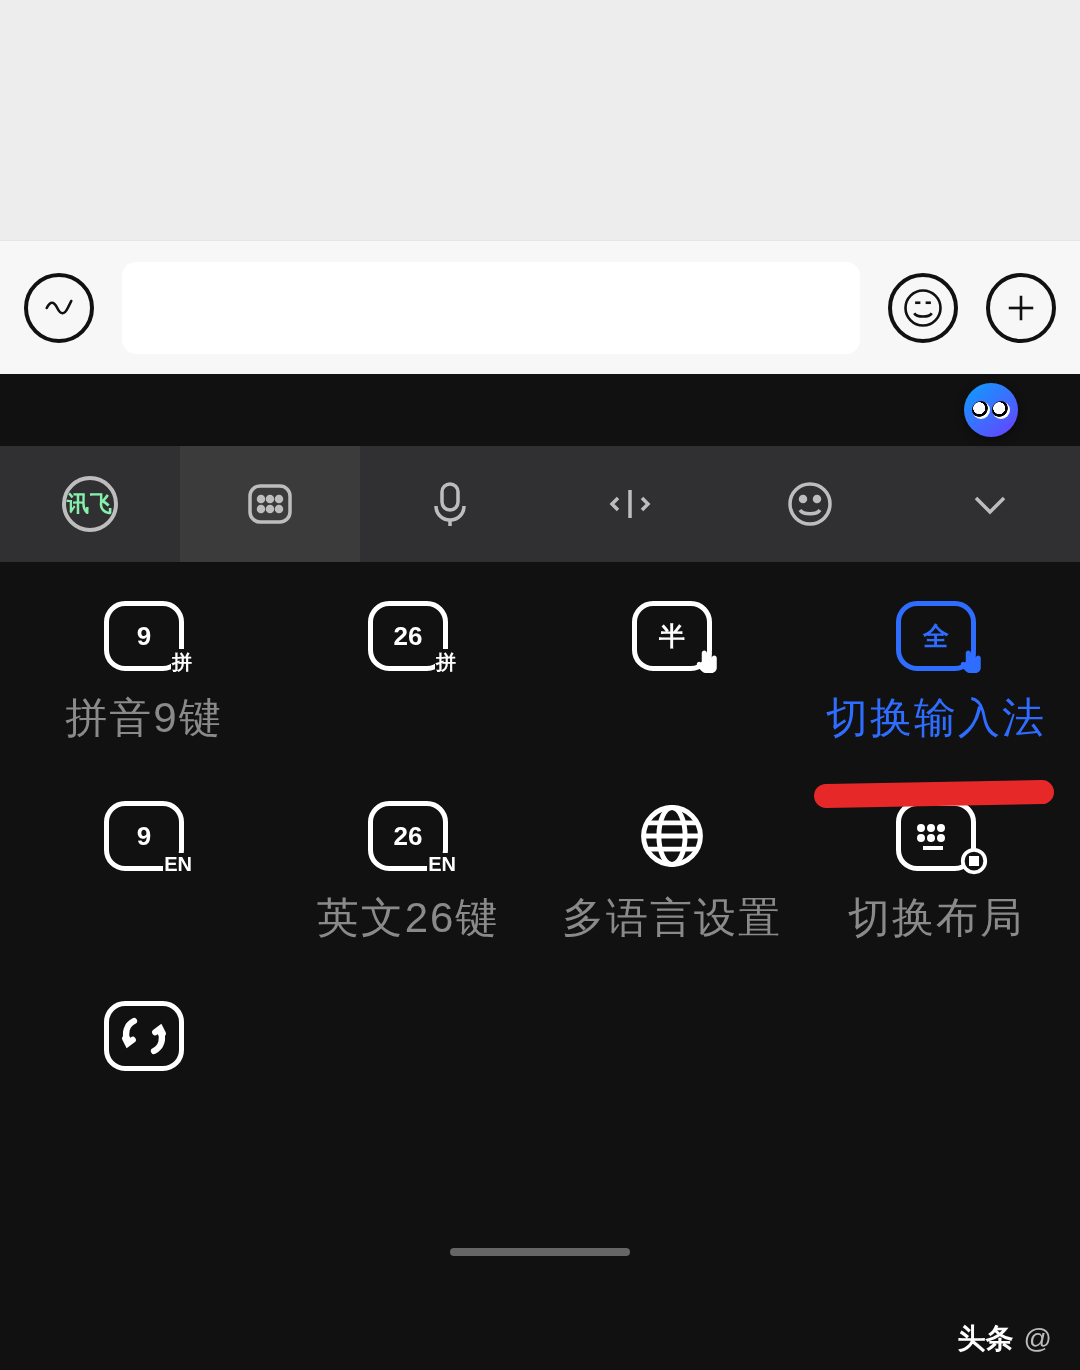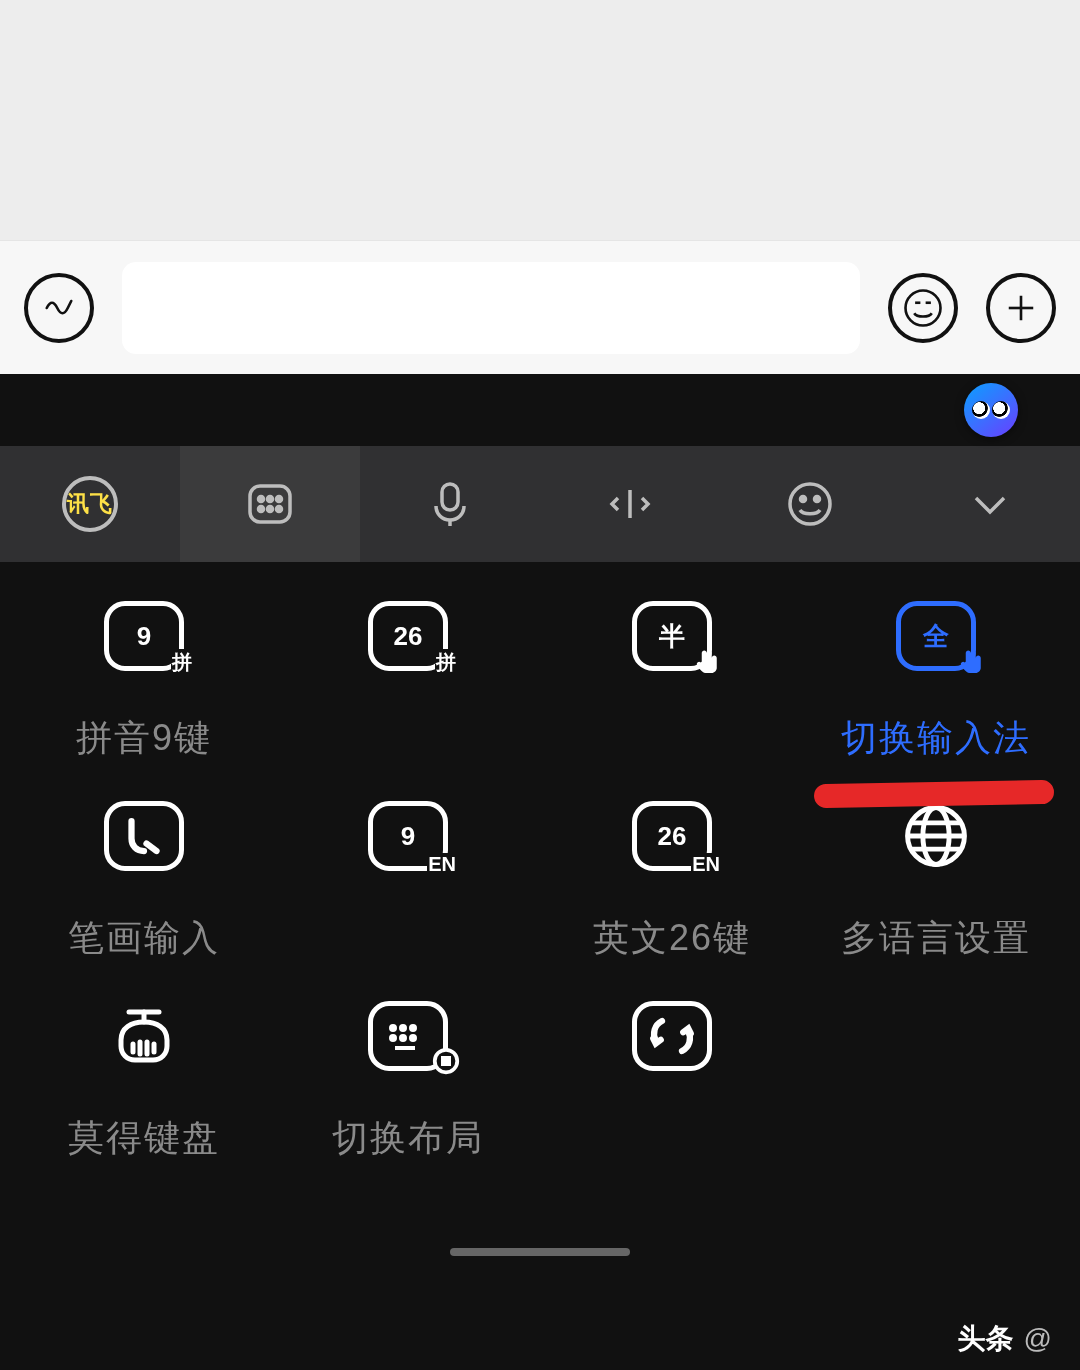--- a/index.html
+++ b/index.html
@@ -84,21 +84,21 @@
     align-items: center;
     justify-content: center;
   }
   .tb-item.active { background: #3b3b3c; }
   .tb-item svg { width: 56px; height: 56px; stroke: #bdbdbd; fill: none; stroke-width: 3.5; }
   .tb-item .logo-box {
     width: 56px; height: 56px;
     border: 4px solid #bdbdbd;
     border-radius: 50%;
     display: flex; align-items: center; justify-content: center;
-    color: #fde047; font-size: 22px; font-weight: 600; letter-spacing: 1px;
+    color: #86efac; font-size: 22px; font-weight: 600; letter-spacing: 1px;
   }
 
   
   .layout-grid {
     flex: 1;
     display: grid;
     grid-template-columns: repeat(4, 1fr);
     grid-template-rows: repeat(3, 200px);
     padding: 36px 12px 0 12px;
     justify-items: center;
@@ -137,21 +137,21 @@
   }
   .li-icon .hand {
     position: absolute; right: -16px; bottom: -16px;
   }
   .li-icon .hand svg { width: 30px; height: 30px; fill: currentColor; }
   .li-icon.stroke-ic svg,
   .li-icon.globe-ic svg,
   .li-icon.pot-ic svg,
   .li-icon.switch-ic svg { position:absolute; inset:0; margin:auto; }
   .li-icon.no-border { outline: none; }
-  .li-label { font-size: 36px; letter-spacing: 2px; margin-top: 24px; }
+  .li-label { font-size: 42px; letter-spacing: 2px; }
 
   
   .red-mark {
     position: absolute;
     top: 220px;
     right: 26px;
     width: 240px;
     height: 24px;
     background: #e62828;
     border-radius: 12px;
@@ -288,29 +288,20 @@
     <div class="layout-item active">
       <div class="li-icon">
         <span class="txt">全</span>
         <span class="hand"><svg viewBox="0 0 24 24">
               <path d="M9 2c-1 0-2 1-2 2v8l-2-1c-1 0-2 1-2 2 0 1 4 7 7 7h5c2 0 4-2 4-4V8c0-1-1-2-2-2s-2 1-2 2V4c0-1-1-2-2-2s-2 1-2 2V4c0-1-1-2-2-2z"></path>
             </svg></span>
       </div>
       <span class="li-label">切换输入法</span>
     </div>
 
-    <div class="layout-item">
-      <div class="li-icon stroke-ic">
-        <svg viewBox="0 0 56 48" stroke="#fff" fill="none" stroke-width="5" stroke-linecap="round">
-          <path d="M18 12v14c0 6 4 10 10 10"></path>
-          <polyline points="30,30 38,36"></polyline>
-        </svg>
-      </div>
-      <span class="li-label">笔画输入</span>
-    </div>
 
     <div class="layout-item">
       <div class="li-icon">
         <span class="txt">9</span>
         <span class="sub">EN</span>
       </div>
     </div>
 
     <div class="layout-item">
       <div class="li-icon">
@@ -325,34 +316,20 @@
         <svg viewBox="0 0 64 64" stroke="#fff" fill="none" stroke-width="4.5">
           <circle cx="32" cy="32" r="26"></circle>
           <ellipse cx="32" cy="32" rx="12" ry="26"></ellipse>
           <line x1="6" y1="32" x2="58" y2="32"></line>
           <path d="M10 20h44M10 44h44"></path>
         </svg>
       </div>
       <span class="li-label">多语言设置</span>
     </div>
 
-    <div class="layout-item">
-      <div class="li-icon pot-ic no-border">
-        <svg viewBox="0 0 70 64" stroke="#fff" fill="none" stroke-width="5" stroke-linecap="round">
-          <line x1="20" y1="8" x2="50" y2="8"></line>
-          <line x1="35" y1="8" x2="35" y2="18"></line>
-          <path d="M12 36c0-12 10-18 23-18s23 6 23 18v6c0 8-6 14-14 14H26c-8 0-14-6-14-14z"></path>
-          <line x1="24" y1="40" x2="24" y2="48"></line>
-          <line x1="31" y1="38" x2="31" y2="50"></line>
-          <line x1="38" y1="38" x2="38" y2="50"></line>
-          <line x1="45" y1="40" x2="45" y2="48"></line>
-        </svg>
-      </div>
-      <span class="li-label">莫得键盘</span>
-    </div>
 
     <div class="layout-item">
       <div class="li-icon">
         <svg viewBox="0 0 70 60" style="position:absolute;inset:0;margin:auto;" stroke="currentColor" fill="none" stroke-width="4">
           <circle cx="20" cy="22" r="2" fill="#fff"></circle>
           <circle cx="30" cy="22" r="2" fill="#fff"></circle>
           <circle cx="40" cy="22" r="2" fill="#fff"></circle>
           <circle cx="20" cy="32" r="2" fill="#fff"></circle>
           <circle cx="30" cy="32" r="2" fill="#fff"></circle>
           <circle cx="40" cy="32" r="2" fill="#fff"></circle>

